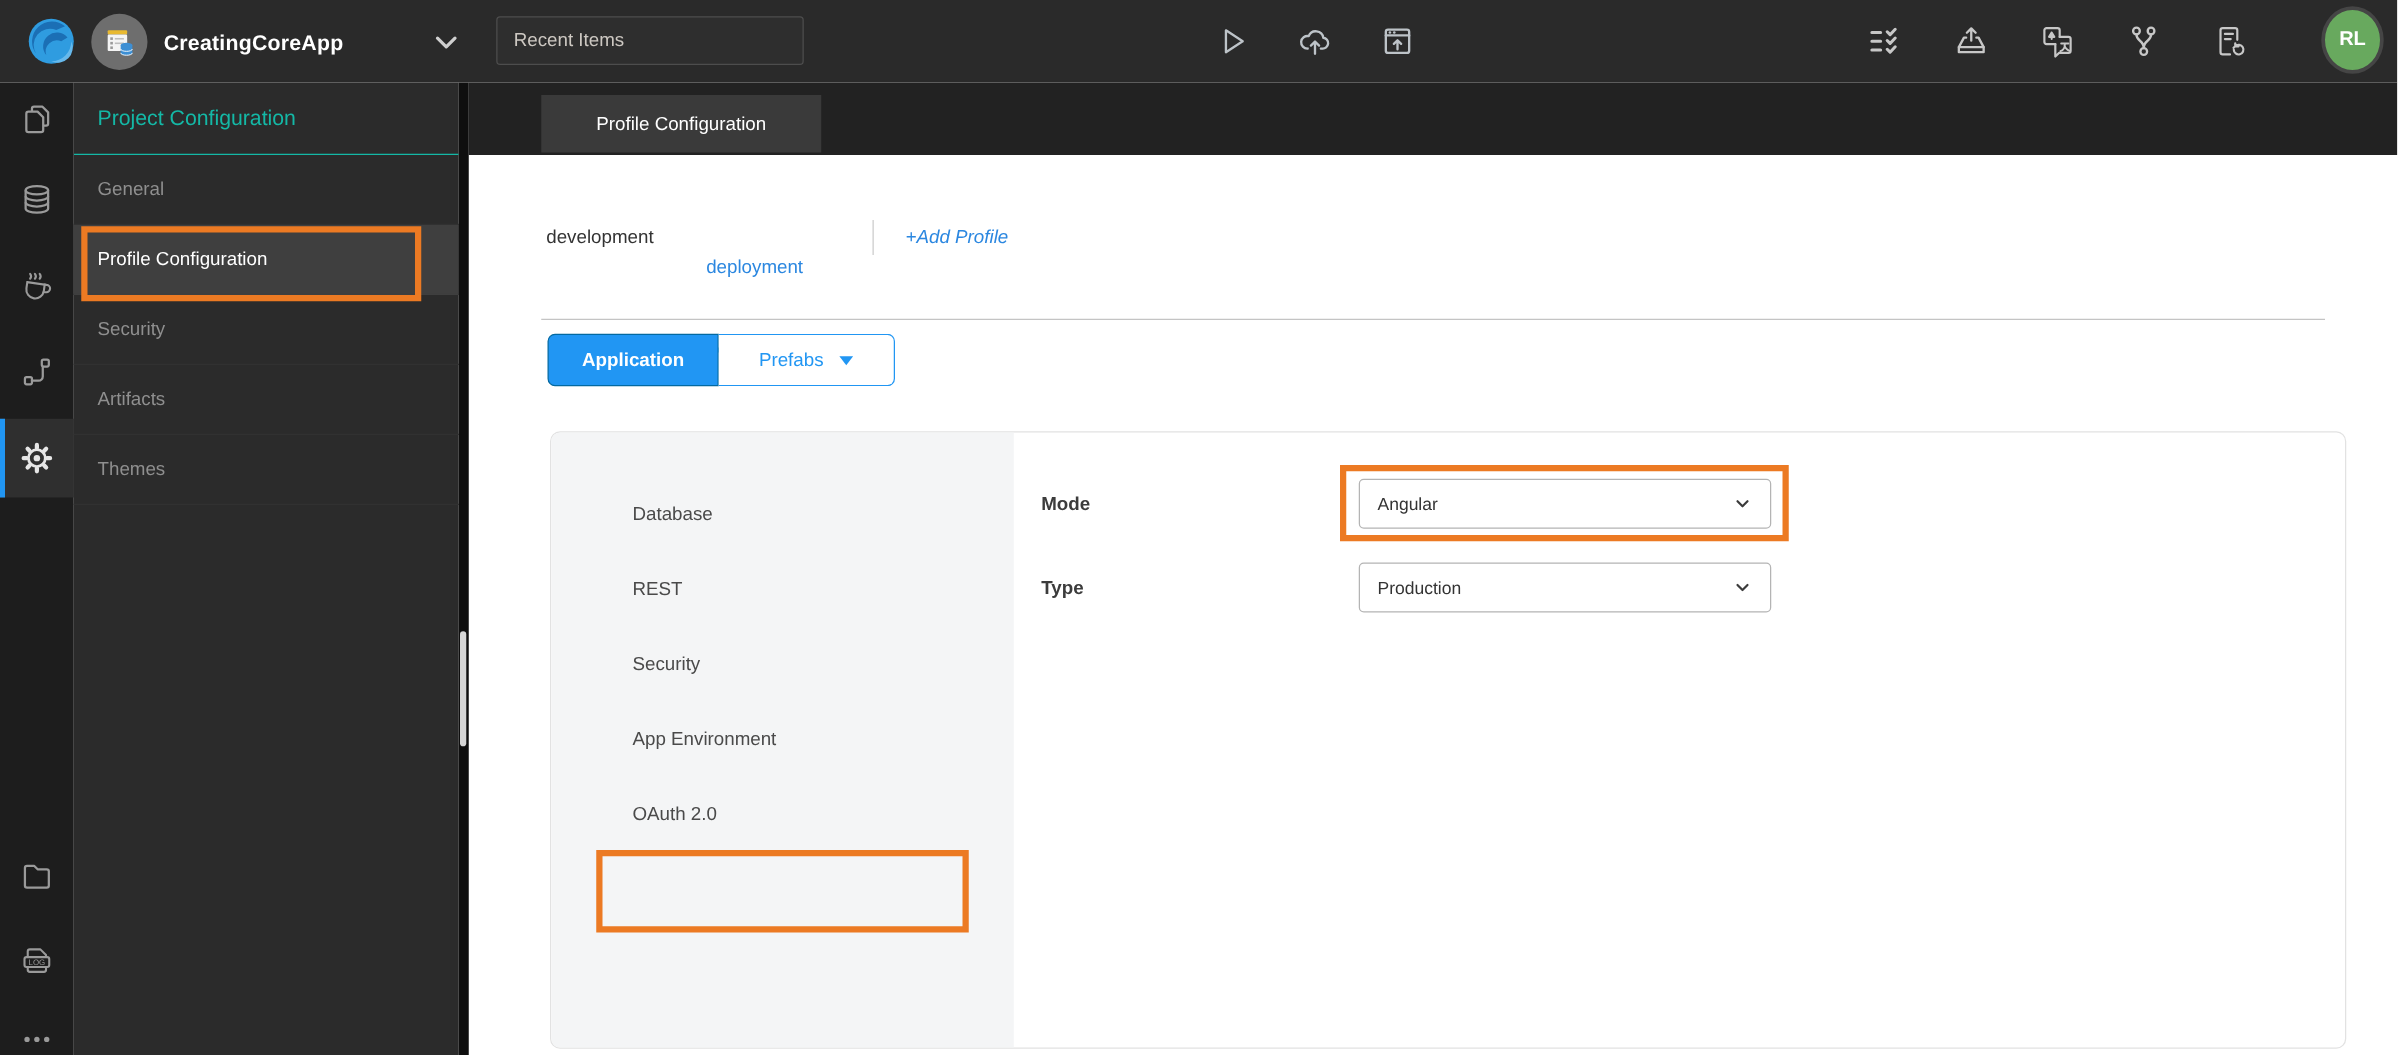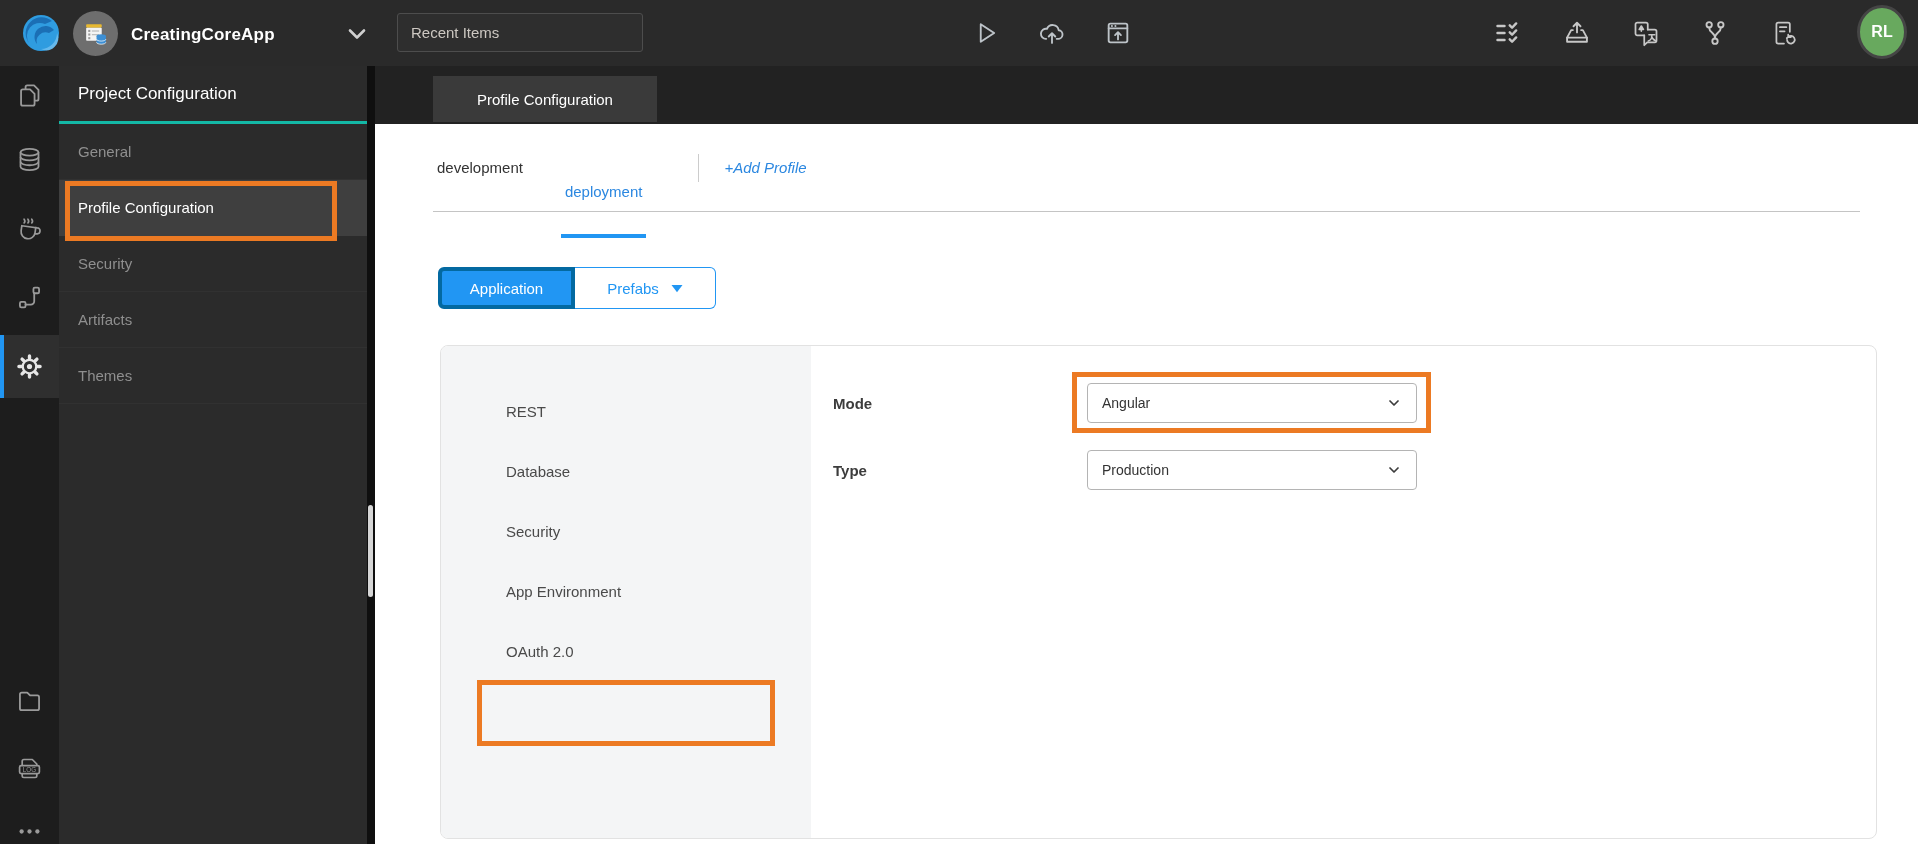--- a/index.html
+++ b/index.html
@@ -23,45 +23,45 @@
 
   
   .rail { position:absolute; left:0; top:66px; width:59px; height:778px; background:#1d1d1d; z-index:20; }
   .rail-ic { position:absolute; left:0; width:59px; height:56px; display:flex; align-items:center; justify-content:center; color:#9a9a9a; cursor:pointer; }
   .rail-ic svg { width:27px; height:27px; }
   .rail-active { position:absolute; left:0; top:269px; width:59px; height:63px; background:#2f2f2f; }
   .rail-active::before { content:''; position:absolute; left:0; top:0; width:4px; height:63px; background:#2196f3; }
 
   
   .lpanel { position:absolute; left:59px; top:66px; width:308px; height:778px; background:#2b2b2b; z-index:10; }
-  .lpanel-header { height:58px; display:flex; align-items:center; padding-left:19px; color:#ffffff; font-size:17px; border-bottom:3px solid #14b8a6; }
+  .lpanel-header { height:58px; display:flex; align-items:center; padding-left:19px; color:#14b8a6; font-size:17px; border-bottom:1px solid #14b8a6; }
   .lpanel-item { height:56px; display:flex; align-items:center; padding-left:19px; color:#8f8f8f; font-size:15px; border-bottom:1px solid #313131; cursor:pointer; }
   .lpanel-item.selected { background:#3f3f3f; color:#fff; border-bottom-color:#3f3f3f; }
   .anno { position:absolute; border:5px solid #ec7a23; pointer-events:none; z-index:40; }
   .anno-lpanel { left:6px; top:115px; width:272px; height:60px; }
 
   
   .vstrip { position:absolute; left:367px; top:66px; width:8px; height:778px; background:#0f0f0f; z-index:12; }
   .scroll-thumb { position:absolute; left:1px; top:439px; width:5px; height:92px; background:#d6d6d6; border-radius:3px; cursor:pointer; }
 
   
   .main { position:absolute; left:375px; top:66px; width:1543px; height:778px; background:#fff; }
   .main-strip { position:absolute; left:0; top:0; width:1543px; height:58px; background:#222; }
   .page-chip { position:absolute; left:58px; top:10px; width:224px; height:46px; background:#3a3a3a; color:#fff; font-size:15px; display:flex; align-items:center; justify-content:center; cursor:pointer; }
 
-  .tabs { position:absolute; left:58px; top:58px; width:1427px; height:88px; border-bottom:1px solid #c4c4c4; display:flex; align-items:center; }
+  .tabs { position:absolute; left:58px; top:58px; width:1427px; height:132px; border-bottom:1px solid #c4c4c4; display:flex; align-items:center; }
   .tab { position:relative; height:100%; display:flex; align-items:center; padding:0 4px; font-size:15px; color:#333; cursor:pointer; }
   .tab.t-dev { margin-left:0; }
   .tab.t-dep { margin-left:34px; color:#2b87e0;margin-top:47px; }
   .tab.t-dep::after { content:''; position:absolute; left:0; right:0; bottom:-3px; height:4px; background:#2196f3; }
   .tab-vline { width:1px; height:28px; background:#ccc; margin-left:52px; }
   .add-profile { margin-left:25px; color:#2b87e0; font-size:15px; cursor:pointer;font-style:italic; }
 
   .toggle { position:absolute; left:63px; top:201px; height:42px; display:flex; }
-  .tg-app { width:137px; background:#2196f3; color:#fff; border:4px solid #0369a1; border-radius:6px 0 0 6px; font-size:15px; display:flex; align-items:center; justify-content:center; cursor:pointer; }
+  .tg-app { width:137px; background:#2196f3; color:#fff; border:1px solid #0369a1; border-radius:6px 0 0 6px; font-size:15px; display:flex; align-items:center; justify-content:center; cursor:pointer;font-weight:bold; }
   .tg-pre { width:141px; background:#fff; color:#2196f3; border:1px solid #2196f3; border-left:none; border-radius:0 6px 6px 0; font-size:15px; display:flex; align-items:center; justify-content:center; gap:12px; cursor:pointer; }
   .tg-pre svg { width:12px; height:9px; }
 
   .card { position:absolute; left:65px; top:279px; width:1437px; height:494px; border:1px solid #e2e2e2; border-radius:8px; background:#fff; overflow:hidden; }
   .card-left { position:absolute; left:0; top:0; bottom:0; width:370px; background:#f4f5f6; padding-top:36px; }
   .cl-item { height:60px; line-height:60px; padding-left:65px; font-size:15px; color:#4a4a4a; cursor:pointer; }
   .cl-sel-pill { position:absolute; left:43px; top:343px; width:281px; height:46px; background:#dce9f6; border-radius:6px; color:#2c7fd2; font-size:15px; line-height:46px; padding-left:23px; cursor:pointer; }
   .anno-build { left:36px; top:334px; width:298px; height:66px; }
   .anno-mode { left:631px; top:26px; width:359px; height:61px; }
 
@@ -265,22 +265,22 @@
       <div class="tg-pre">
         <span>Prefabs</span>
         <svg viewBox="0 0 12 9">
             <path d="M0.5 1 h11 L6 8.2 Z" fill="#2196f3"></path>
           </svg>
       </div>
     </div>
 
     <div class="card">
       <div class="card-left">
+        <div class="cl-item">Database</div>
         <div class="cl-item">REST</div>
-        <div class="cl-item">Database</div>
         <div class="cl-item">Security</div>
         <div class="cl-item">App Environment</div>
         <div class="cl-item">OAuth 2.0</div>
         <div class="anno anno-build"></div>
       </div>
 
       <div class="form-label r1">Mode</div>
       <div class="fake-select r1">
         <span class="val">Angular</span>
         <svg viewBox="0 0 20 20" fill="none" stroke="currentColor" stroke-width="2.2" stroke-linecap="round" stroke-linejoin="round">

